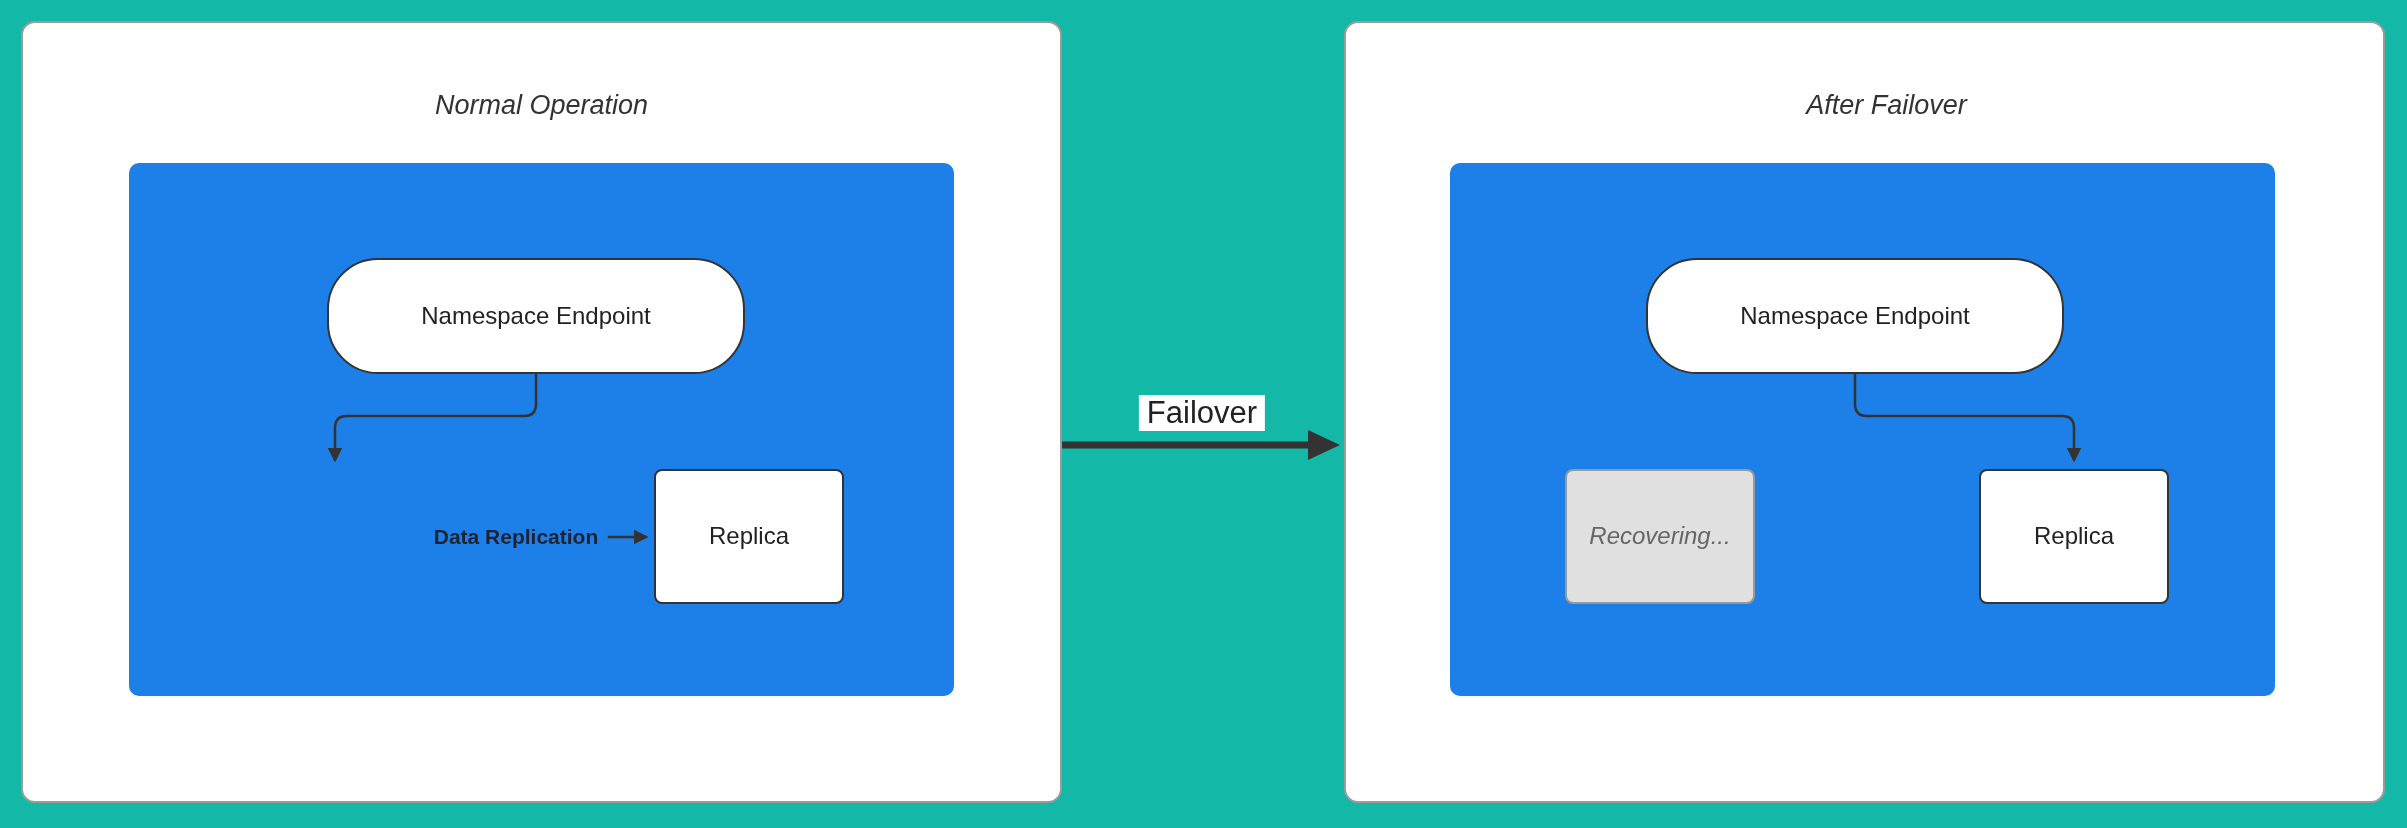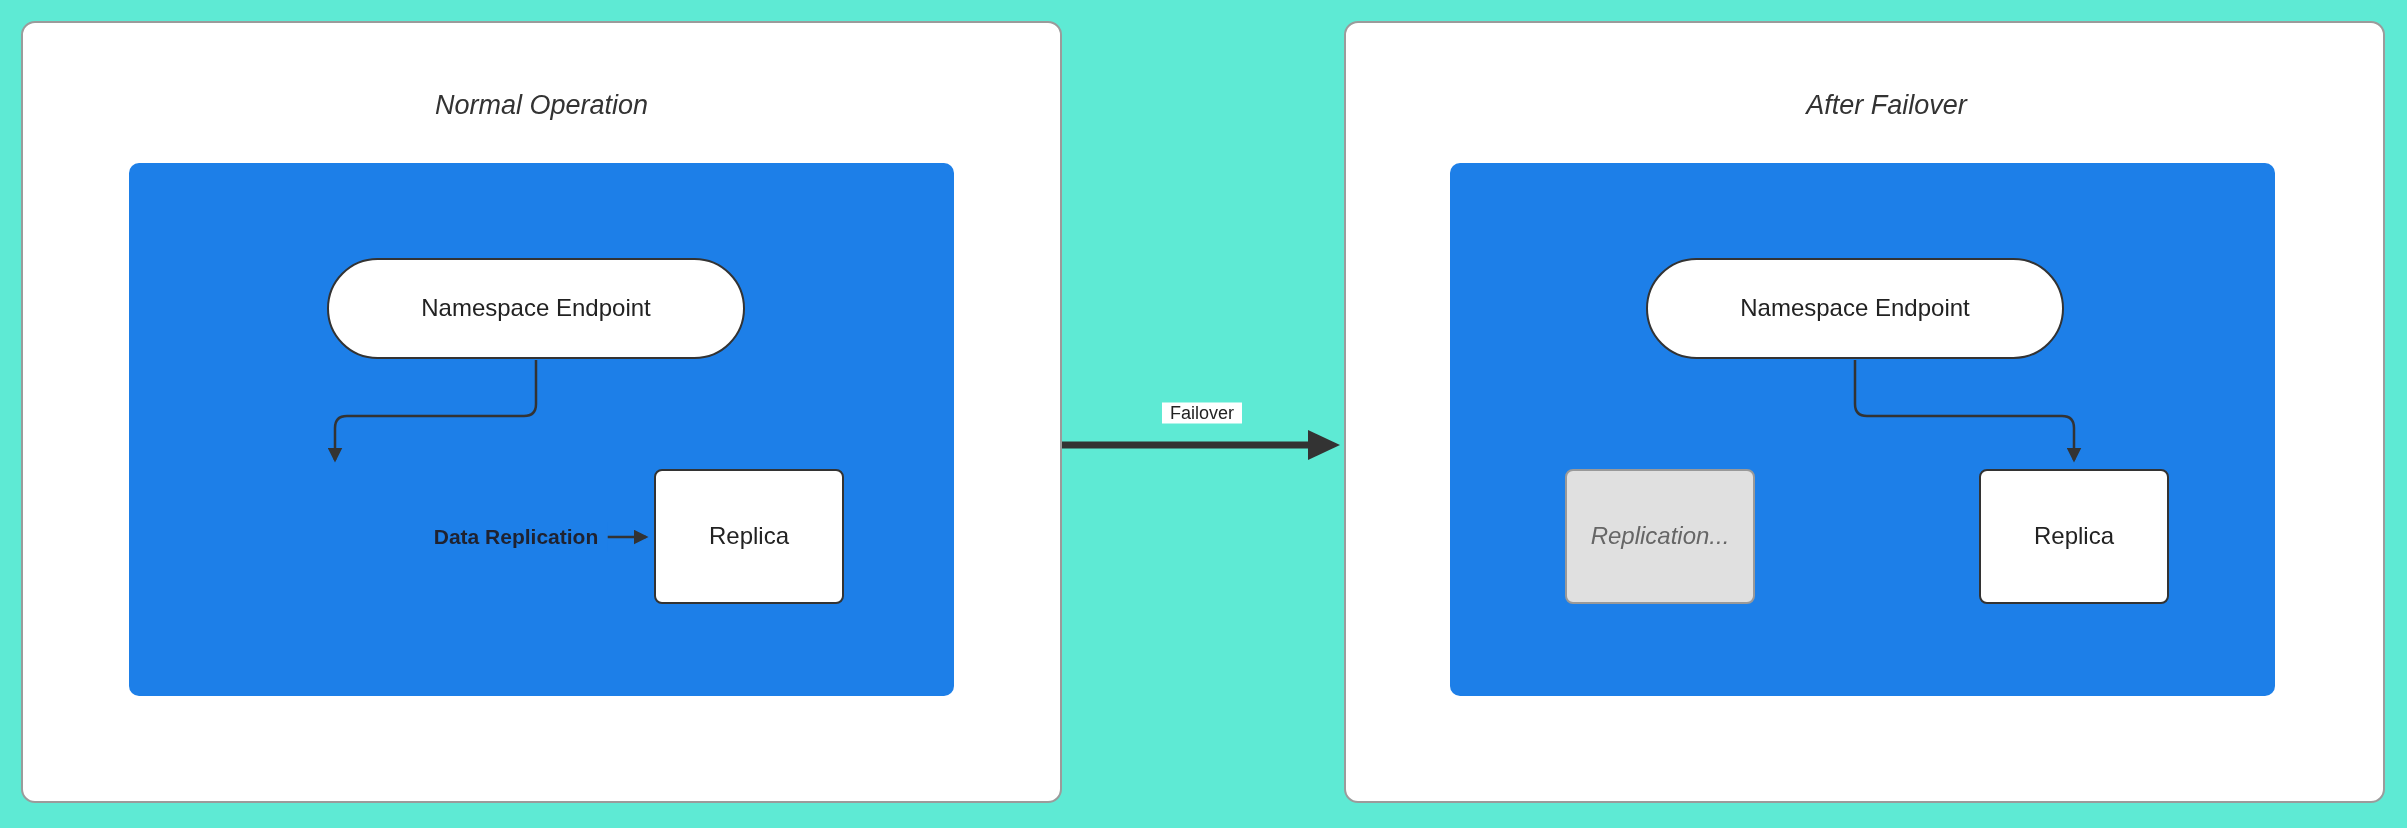--- a/index.html
+++ b/index.html
@@ -3,21 +3,21 @@
 <meta charset="utf-8">
 <style>
   * { margin: 0; padding: 0; box-sizing: border-box; }
   html, body { background: #ffffff; }
   body { font-family: "Liberation Sans", sans-serif; color: #222222; }
 
   .canvas {
     position: relative;
     width: 2407px;
     height: 828px;
-    background: #5eead4;
+    background: #14b8a6;
     overflow: hidden;
   }
 
   .panel {
     position: absolute;
     top: 21px;
     width: 1041px;
     height: 782px;
     background: #ffffff;
     border: 2px solid #9b9b9b;
@@ -69,21 +69,21 @@
     background: #ffffff;
     border: 2.5px solid #333333;
     z-index: 2;
     font-size: 24px;
     line-height: 1.35;
     color: #222222;
   }
 
   .pill {
     width: 418px;
-    height: 101px;
+    height: 116px;
     border-radius: 51px;
     top: 258px;
   }
   #pill-normal { left: 327px; }
   #pill-after  { left: 1646px; }
 
   .rect-node {
     width: 190px;
     height: 135px;
     border-radius: 8px;
@@ -108,21 +108,21 @@
     white-space: nowrap;
     z-index: 3;
   }
 
   .failover-label {
     position: absolute;
     left: 1202px;
     top: 413px;
     transform: translate(-50%, -50%);
     background: #ffffff;
-    font-size: 18px;
+    font-size: 31px;
     color: #222222;
     padding: 0 8px;
     white-space: nowrap;
     z-index: 3;
   }
 </style>
 </head>
 <body>
 
 <div class="canvas">
@@ -163,19 +163,19 @@
   </div>
 
   <div class="edge-label">Data Replication</div>
 
   <div class="failover-label">Failover</div>
 
   <div class="node pill" id="pill-after">
     <span>Namespace Endpoint</span>
   </div>
   <div class="node rect-node" id="node-recovering">
-    <span>Replication...</span>
+    <span>Recovering...</span>
   </div>
   <div class="node rect-node" id="node-replica-after">
     <span>Replica</span>
   </div>
 
 </div>
 
 </body></html>

